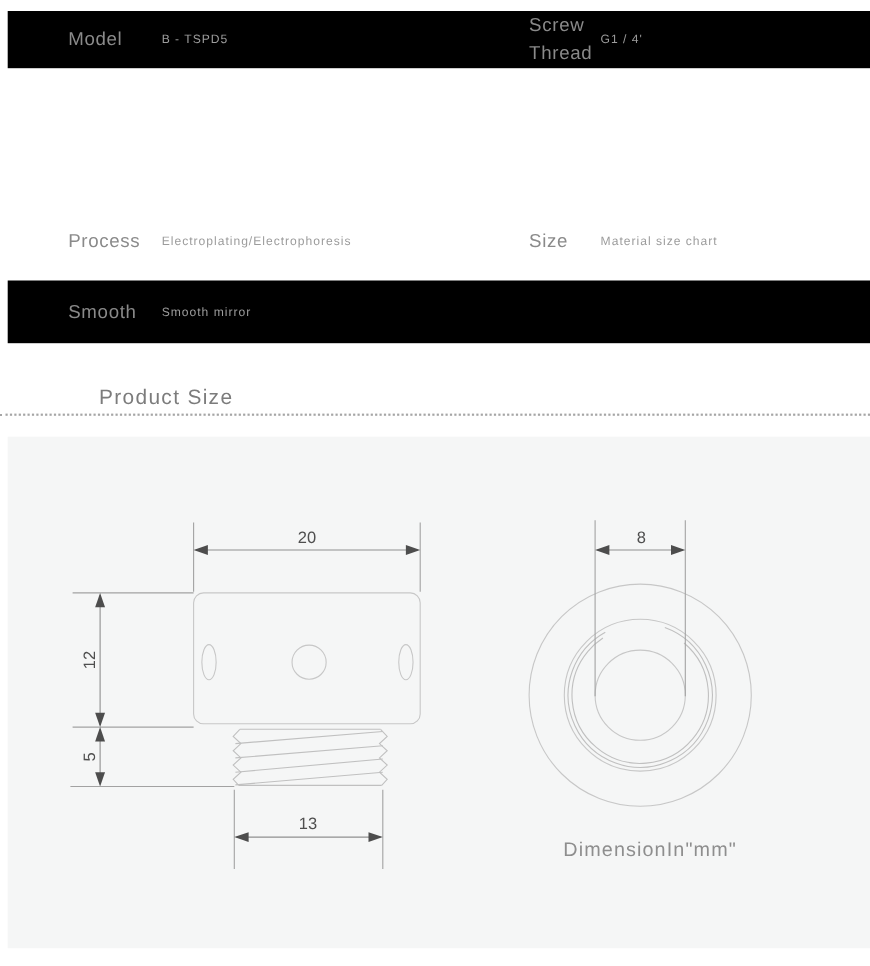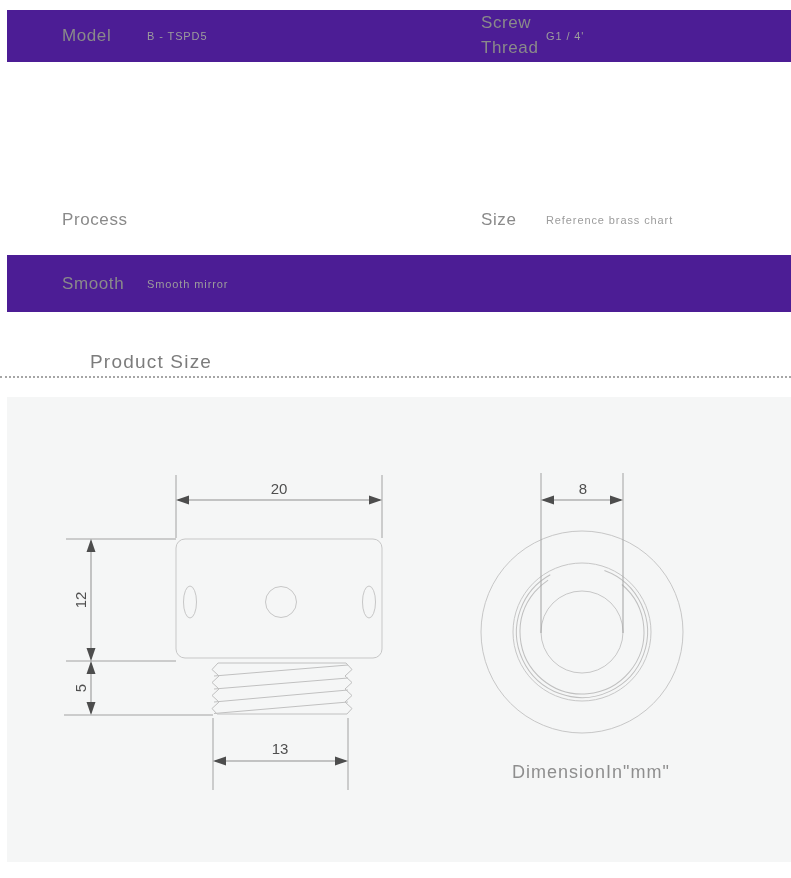--- a/index.html
+++ b/index.html
@@ -14,21 +14,21 @@
     height:878px;
     background:#ffffff;
     overflow:hidden;
   }
   
   .spec-row{
     position:absolute;
     left:7px;
     right:0;
   }
-  .spec-row.striped{ background:#4c1d95; }
+  .spec-row.striped{ background:#000000; }
   .cell{
     position:absolute;
     top:50%;
     transform:translateY(-50%);
   }
   .cell.label{
     font-size:17px;
     color:#8a8a8a;
     letter-spacing:.6px;
     line-height:1.45;
@@ -102,22 +102,23 @@
     <span class="cell label c-label1">Model</span>
     <span class="cell value c-value1">B - TSPD5</span>
     <span class="cell label c-label2">Screw Thread</span>
     <span class="cell value c-value2">G1 / 4'</span>
   </div>
 
 
 
   <div class="spec-row" style="top:185px;height:70px;">
     <span class="cell label c-label1">Process</span>
+    <span class="cell value c-value1">Electroplating/Electrophoresis</span>
     <span class="cell label c-label2">Size</span>
-    <span class="cell value c-value2">Reference brass chart</span>
+    <span class="cell value c-value2">Material size chart</span>
   </div>
 
   <div class="spec-row striped" style="top:255px;height:57px;">
     <span class="cell label c-label1">Smooth</span>
     <span class="cell value c-value1">Smooth mirror</span>
     <span class="cell label c-label2"></span>
     <span class="cell value c-value2"></span>
   </div>
 
   <div class="section-title">Product Size</div>

